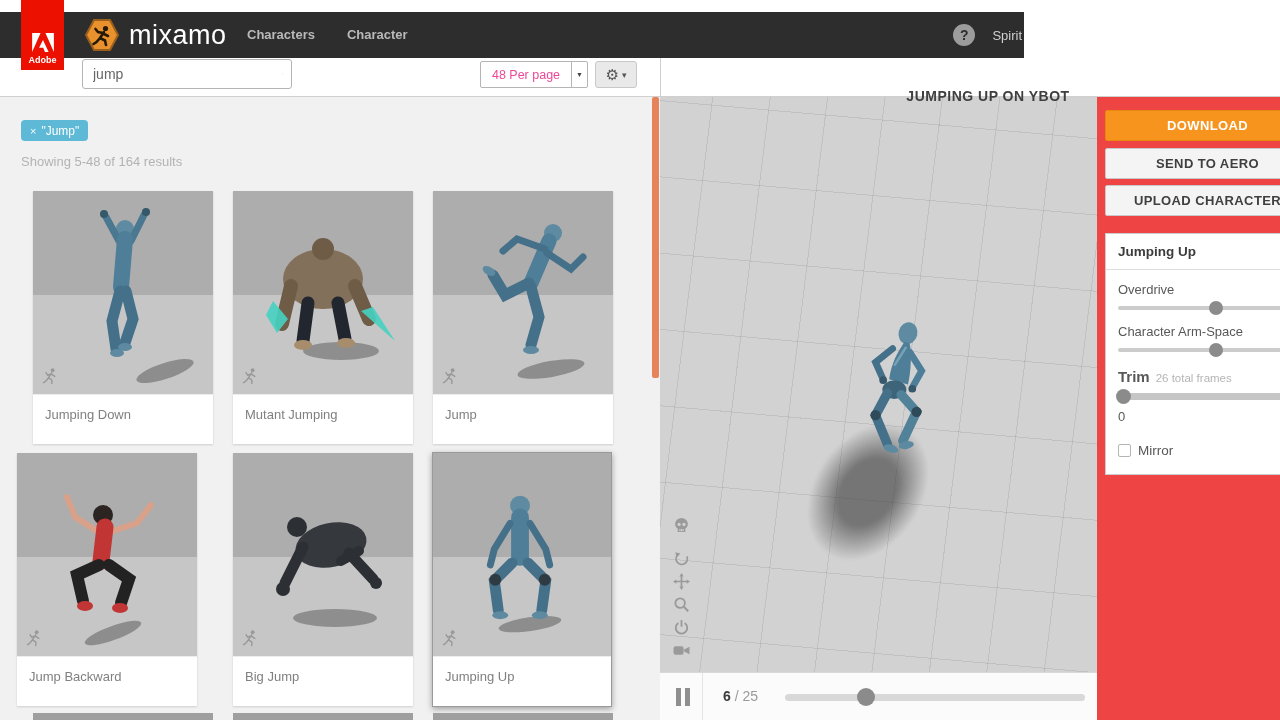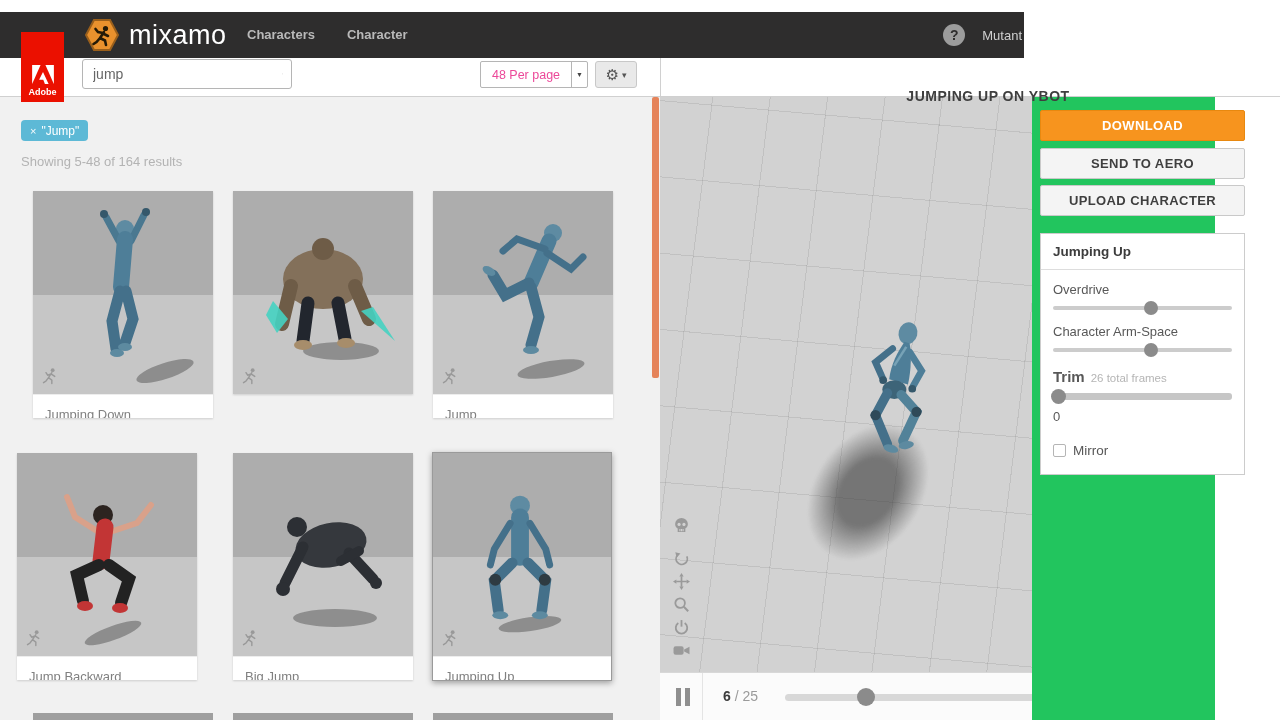--- a/index.html
+++ b/index.html
@@ -2,21 +2,21 @@
 <html><head>
 <meta charset="utf-8">
 <style>
   * { margin:0; padding:0; box-sizing:border-box; }
   html,body { width:1280px; height:720px; overflow:hidden; background:#fff;
     font-family:"Liberation Sans", sans-serif; position:relative; }
 
   
   .navbar { position:absolute; left:0; top:12px; width:1024px; height:46px; background:#2e2d2d; z-index:30; }
   .adobe-tab { position:absolute; left:21px; top:0; width:43px; height:70px; background:#eb1000; z-index:40;
-    display:flex; flex-direction:column; align-items:center; justify-content:flex-end; padding-bottom:5px;margin-top:32px; }
+    display:flex; flex-direction:column; align-items:center; justify-content:flex-end; padding-bottom:5px; }
   .adobe-tab svg { width:22px; height:19px; margin-bottom:3px; }
   .adobe-tab span { color:#fff; font-size:9px; font-weight:bold; }
   .brand { position:absolute; left:84px; top:0; height:46px; display:flex; align-items:center; gap:9px; cursor:pointer; }
   .brand svg { width:36px; height:36px; }
   .brand .brand-text { color:#fff; font-size:27px; font-weight:500; letter-spacing:.5px; line-height:46px; }
   .nav-items { position:absolute; left:247px; top:0; height:46px; display:flex; gap:32px; }
   .nav-item { color:#b9b9b9; font-size:13px; line-height:46px; cursor:pointer;font-weight:bold; }
   .nav-right { position:absolute; right:0; top:0; height:46px; display:flex; align-items:center; gap:17px; padding-right:2px; }
   .help-circle { width:22px; height:22px; border-radius:50%; background:#9c9c9c; color:#2e2d2d;
     font-size:14px; font-weight:bold; display:flex; align-items:center; justify-content:center; cursor:pointer; }
@@ -49,21 +49,21 @@
   .left-panel { position:absolute; left:0; top:97px; width:660px; height:623px; background:#f1f1f1; }
   .chip { position:absolute; left:21px; top:23px; height:21px; background:#5db9d6; border-radius:4px;
     color:#fff; font-size:12px; display:flex; align-items:center; padding:0 9px; gap:5px; cursor:pointer; }
   .chip .chip-x { font-size:11px; opacity:.95; cursor:pointer; }
   .summary { position:absolute; left:21px; top:57px; font-size:13px; color:#b3b3b3; }
   .card { position:absolute; width:180px; background:#fff; box-shadow:0 1px 2px rgba(0,0,0,.15); cursor:pointer; }
   .card.selected { border:1px solid #9a9a9a; box-shadow:0 2px 6px rgba(0,0,0,.35); margin:-1px 0 0 -1px; }
   .card .thumb { width:100%; height:203px; background:linear-gradient(#adadad 0 51%, #c6c6c6 51% 100%); position:relative; overflow:hidden; }
   .card .thumb svg.art { position:absolute; left:0; top:0; width:100%; height:100%; }
   .card .run-badge { position:absolute; left:8px; bottom:8px; width:20px; height:20px; }
-  .card .card-label { height:24px; line-height:40px; padding-left:12px; font-size:13px; color:#808080;
+  .card .card-label { height:50px; line-height:40px; padding-left:12px; font-size:13px; color:#808080;
     border-top:1px solid #ededed; background:#fff; white-space:nowrap; overflow:hidden; }
   .card-stub { position:absolute; top:616px; width:180px; height:10px; background:#9f9f9f; }
   .left-scrollbar { position:absolute; left:652px; top:0px; width:7px; height:281px; background:#e5835a; border-radius:2px; cursor:pointer; }
 
   
   .viewport { position:absolute; left:660px; top:97px; width:437px; height:575px; background:#d2d2d2; overflow:hidden; cursor:grab; }
   .vp-grid { position:absolute; left:-40%; top:-40%; width:180%; height:180%;
     background-image:
       repeating-linear-gradient(101deg, rgba(40,40,40,.10) 0 1px, transparent 1px 57px),
       repeating-linear-gradient(9deg,  rgba(40,40,40,.10) 0 1px, transparent 1px 76px);
@@ -82,21 +82,21 @@
   .pause-btn { position:absolute; left:16px; top:15px; width:18px; height:18px; display:flex; gap:4px; cursor:pointer; }
   .pause-btn i { display:block; width:5px; height:18px; background:#8f8f8f; }
   .player-vdiv { position:absolute; left:42px; top:0; height:47px; border-left:1px solid #e4e4e4; }
   .frame-counter { position:absolute; left:63px; top:0; height:47px; line-height:47px; font-size:14px; color:#9a9a9a; }
   .frame-counter .cur { font-weight:bold; color:#3c3c3c; }
   .seek-track { position:absolute; left:125px; top:21px; width:300px; height:7px; background:#d8d8d8; border-radius:4px; cursor:pointer; }
   .seek-thumb { position:absolute; top:-6px; width:18px; height:18px; border-radius:50%; background:#8b8b8b;
     margin-left:-9px; cursor:pointer; }
 
   
-  .sidebar { position:absolute; left:1032px; top:97px; width:183px; height:623px; background:#22c55e; }
+  .sidebar { position:absolute; left:1097px; top:97px; width:183px; height:623px; background:#ef4444; }
   .side-btn { position:absolute; left:8px; width:205px; height:31px; border-radius:2px; font-size:13px;
     font-weight:bold; letter-spacing:.4px; display:flex; align-items:center; justify-content:center;
     cursor:pointer; font-family:"Liberation Sans", sans-serif; }
   .btn-download { top:13px; background:#f7941e; border:1px solid #e8880f; color:#fff; }
   .btn-aero { top:51px; background:#f4f4f4; border:1px solid #c9c9c9; color:#3f3f3f; }
   .btn-upload { top:88px; background:#f4f4f4; border:1px solid #c9c9c9; color:#3f3f3f; }
   .settings { position:absolute; left:8px; top:136px; width:205px; background:#fff; border:1px solid #ccc; }
   .settings-header { padding:10px 12px; font-size:13.5px; font-weight:bold; color:#3c3c3c; border-bottom:1px solid #ddd; }
   .settings-body { padding:12px 12px 16px 12px; }
   .set-label { font-size:13px; color:#585858; margin-bottom:9px; }
@@ -126,21 +126,21 @@
       <path d="M20 15 L16 21 M19 16.5 l5 2.5 M19 16 l-5 -1 -2.5 -3 M16 21 l5 2.5 1 4.5 M16 21 l-3.5 4 -3 2" stroke="#241a07" stroke-width="2.6" fill="none" stroke-linecap="round"></path>
     </svg>
     <span class="brand-text">mixamo</span>
   </div>
   <div class="nav-items">
     <span class="nav-item">Characters</span>
     <span class="nav-item">Character</span>
   </div>
   <div class="nav-right">
     <div class="help-circle">?</div>
-    <span class="user-name">Mutant</span>
+    <span class="user-name">Spirit</span>
   </div>
 </div>
 <div class="adobe-tab">
   <svg viewBox="0 0 24 21">
     <path fill="#fff" d="M14.7 0H24v21L14.7 0z"></path>
     <path fill="#fff" d="M9.3 0H0v21L9.3 0z"></path>
     <path fill="#fff" d="M12 7.6 L18.2 21 h-4.1 L12.3 16.2 H7.7 z"></path>
   </svg>
   <span>Adobe</span>
 </div>
@@ -206,20 +206,21 @@
         <polygon points="128,120 162,150 140,116" fill="#45d1c1" opacity=".9"></polygon>
         <path d="M75 112 L70 150 M105 112 L112 148" stroke="#22262e" stroke-width="13" stroke-linecap="round"></path>
         <ellipse cx="70" cy="154" rx="9" ry="5" fill="#a78d6b"></ellipse>
           <ellipse cx="113" cy="152" rx="9" ry="5" fill="#a78d6b"></ellipse>
       </svg>
       <svg class="run-badge" viewBox="0 0 24 24">
         <circle cx="14" cy="5" r="2.3" fill="#999"></circle>
         <path d="M13 8 L9 14 M12 9.5 l4.5 3 M12 9.5 L8 11 6 8 M9 14 l4 3 v4 M9 14 l-3 4 -3 2" stroke="#999" stroke-width="1.7" fill="none" stroke-linecap="round"></path>
       </svg>
     </div>
+    <div class="card-label">Mutant Jumping</div>
   </div>
 
   <div class="card" style="left:433px; top:94px;">
     <div class="thumb">
       <svg class="art" viewBox="0 0 180 203">
         <ellipse cx="118" cy="178" rx="34" ry="8" fill="#7e7e7e" opacity=".8" transform="rotate(-10 118 178)"></ellipse>
         <circle cx="120" cy="42" r="9" fill="#5e8ba2"></circle>
         <path d="M116 50 L98 92" stroke="#4e7e98" stroke-width="15" stroke-linecap="round"></path>
         <path d="M112 58 L84 48 L70 60 M114 62 L138 78 L150 66" stroke="#44708a" stroke-width="7" fill="none" stroke-linecap="round"></path>
         <path d="M98 96 L106 126 L98 154 M96 92 L72 104 L60 84" stroke="#44708a" stroke-width="11" fill="none" stroke-linecap="round"></path>

